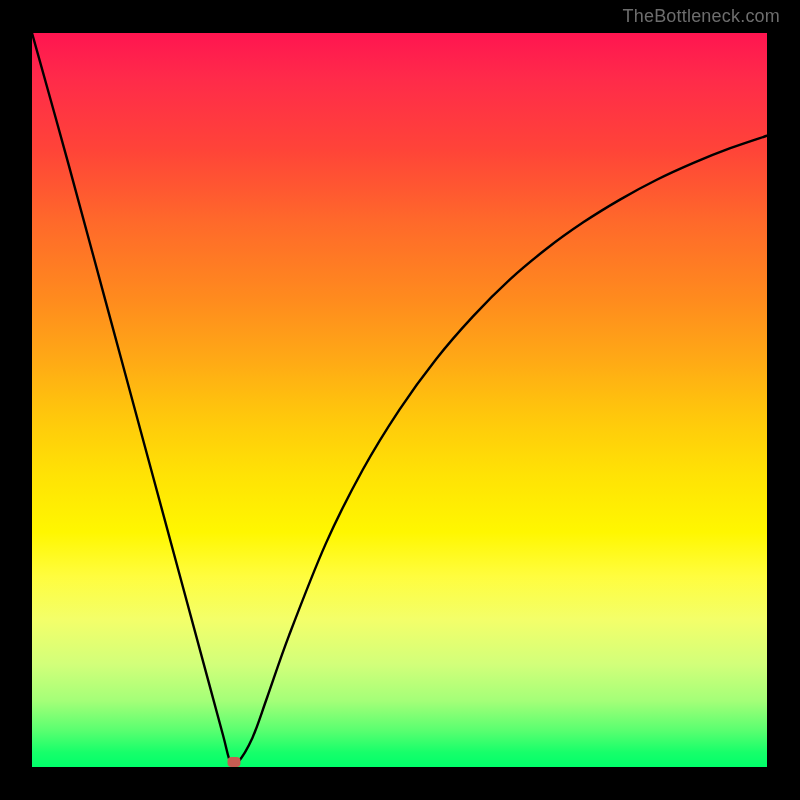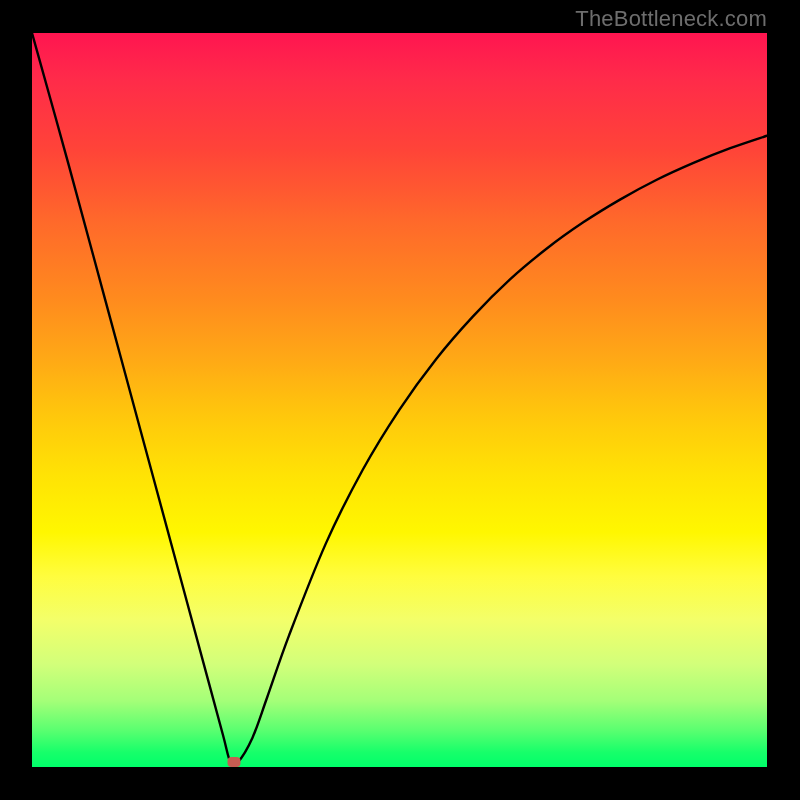--- a/index.html
+++ b/index.html
@@ -49,25 +49,25 @@
       #17ff6a 98%,
       #00ff6a 100%
     );
   }
   .curve {
     position: absolute;
     inset: 0;
   }
   .brand {
     position: absolute;
-    right: 33px;
+    right: 20px;
     top: 6px;
     color: #6d6d6d;
     font-family: Arial, Helvetica, sans-serif;
-    font-size: 22px;
+    font-size: 18px;
     letter-spacing: 0.2px;
     font-weight: 400;
   }
   .marker {
     position: absolute;
     width: 13px;
     height: 10px;
     border-radius: 4px;
     background: #c65c52;
     transform: translate(-50%, -50%);

